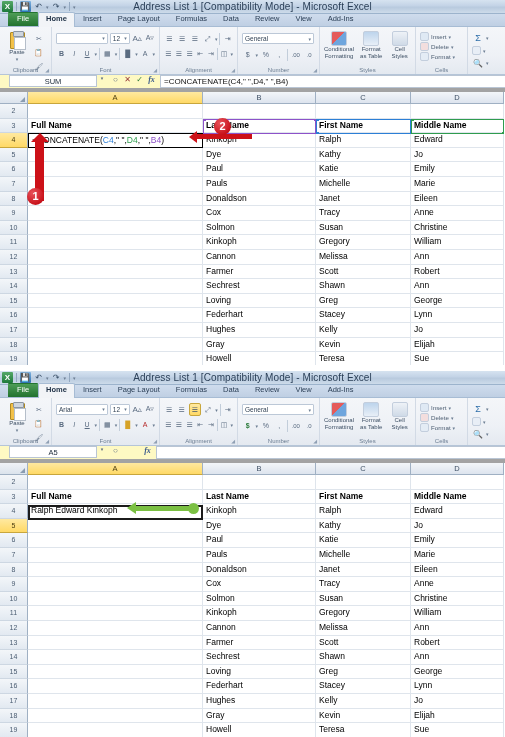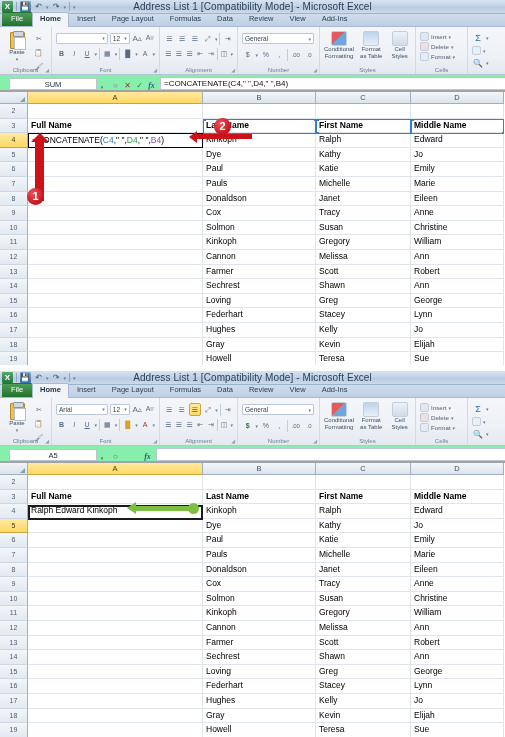--- a/index.html
+++ b/index.html
@@ -36,21 +36,21 @@
   .title-text {
     position:absolute; left:0; right:0; top:1px; text-align:center;
     font-size:10px; color:#2a3f57; letter-spacing:.1px; white-space:nowrap;
   }
 
   
   .tabbar {
     position:relative; height:13px;
     background: linear-gradient(to bottom,#cfdced,#bfcfe3);
     border-bottom:1px solid #a7bcd4;
-    display:flex; align-items:flex-end; padding-left:2px;
+    display:flex; align-items:flex-end; padding-left:8px;
   }
   .tab {
     font-size:7.5px; color:#2b3f56; padding:1px 7px 2px 7px; line-height:10px;
     border:1px solid transparent; border-bottom:none; white-space:nowrap;
   }
   .tab-file {
     background: linear-gradient(to bottom,#4e9d57,#22722f);
     color:#fff; border-radius:1px 1px 0 0; padding:1px 8px 2px 8px;
   }
   .tab.active {
@@ -95,22 +95,22 @@
     background:#cfd6de; border:1px solid #8b96a4; border-radius:1px; }
   .paste-ico:after { content:''; position:absolute; left:3px; top:4px; width:10px; height:11px;
     background:#fff; border:1px solid #b5bec9; }
 
   
   .sw { width:13px; height:13px; border:1px solid #c3cedd; border-radius:2px;
         display:flex; align-items:center; justify-content:center; font-size:7px; }
 
   
   .formulabar {
-    position:relative; height:17px; background:#86efac;
-    border-bottom:2px solid #a3a3a3; display:flex; align-items:flex-end;
+    position:relative; height:17px; background:#fef9c3;
+    border-bottom:4px solid #a3a3a3; display:flex; align-items:flex-start;
   }
   .namebox {
     width:88px; height:12px; margin-left:9px; background:#fff; border:1px solid #b9c5d4;
     font-size:7.5px; color:#22303f; display:flex; align-items:center; justify-content:center;
   }
   .nb-caret { width:10px; text-align:center; font-size:5px; color:#5a6b80; }
   .fb-btns { display:flex; align-items:center; gap:3px; padding:0 4px; }
   .fb-btn { font-size:8px; color:#5d6e82; width:9px; text-align:center; }
   .fb-x { color:#9a3b3b; }
   .fb-chk { color:#2f7a3a; }

